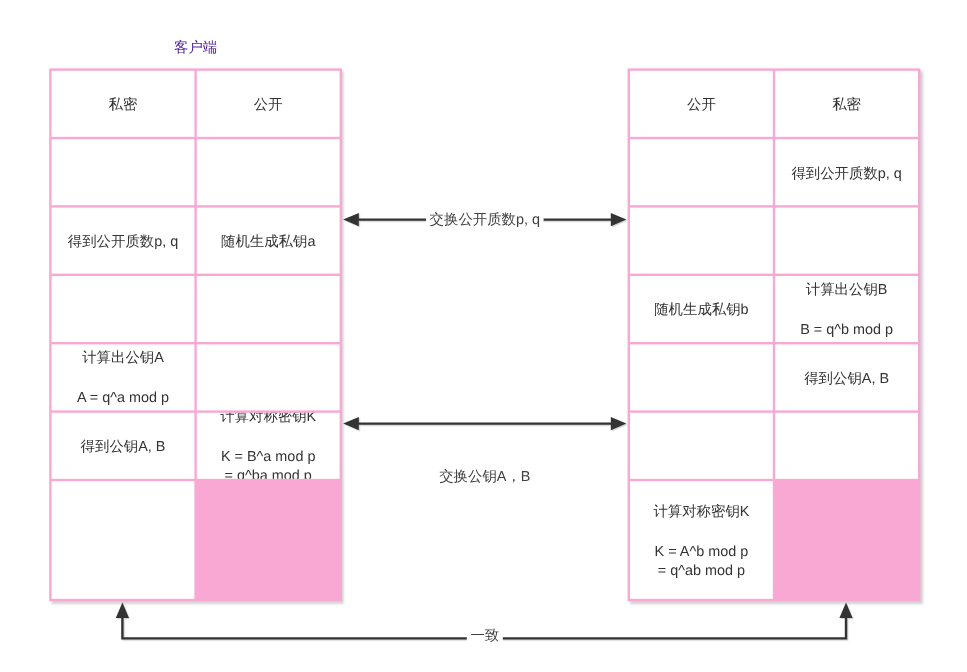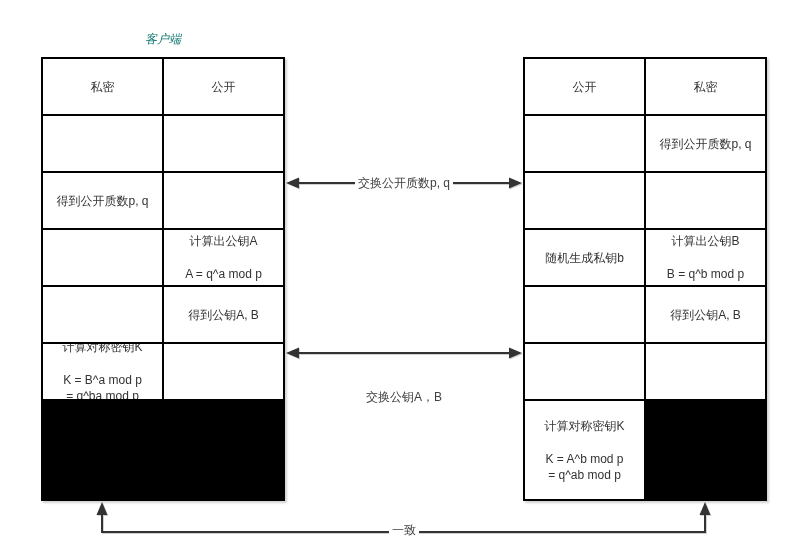--- a/index.html
+++ b/index.html
@@ -16,33 +16,32 @@
     overflow: hidden;
     color: #333333;
     font-size: 12px;
   }
   .table-title {
     position: absolute;
     top: 31px;
     width: 244px;
     text-align: center;
     line-height: 16px;
-    color: #0f766e;
-    font-style: italic;
+    color: #4c1d95;
   }
   .dtable {
     position: absolute;
     top: 57px;
     width: 244px;
     display: grid;
     grid-template-columns: 119px 119px;
     grid-template-rows: 55px 55px 55px 55px 55px 55px 98px;
     gap: 2px;
     padding: 2px;
-    background: #000000;
+    background: #f9a8d4;
     box-sizing: border-box;
     width: 244px;
     box-shadow: 2px 2px 2px rgba(0,0,0,0.18);
   }
   #client-table { left: 41px; }
   #server-table { left: 523px; }
   .cell {
     background: #ffffff;
     display: flex;
     flex-direction: column;
@@ -86,20 +85,23 @@
         <div class="line">公开</div>
       </div>
 
     <div class="cell"></div>
 
     <div class="cell"></div>
     <div class="cell">
         <div class="line">得到公开质数p, q</div>
       </div>
 
+    <div class="cell">
+        <div class="line">随机生成私钥a</div>
+      </div>
     <div class="cell"></div>
 
     <div class="cell"></div>
     <div class="cell">
       <div class="line">计算出公钥A</div>
       <div class="line">A = q^a mod p</div>
     </div>
 
     <div class="cell"></div>
     <div class="cell">

